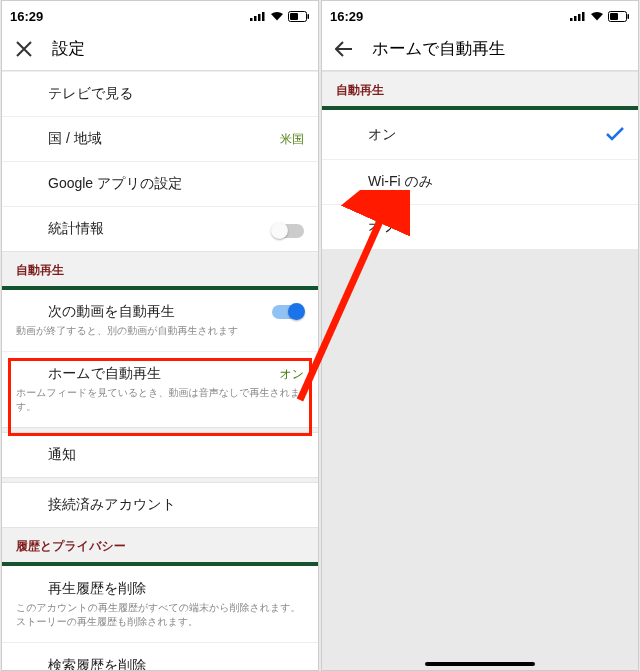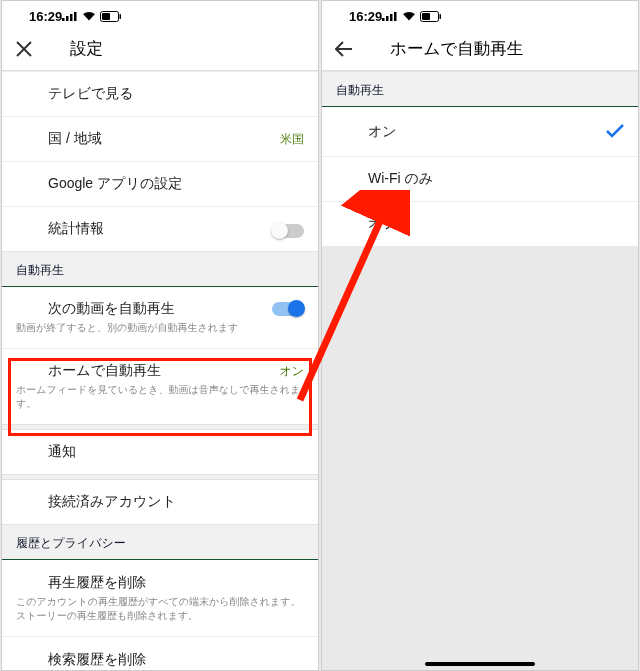--- a/index.html
+++ b/index.html
@@ -1,30 +1,30 @@
 <!DOCTYPE html>
 <html><head>
 <meta charset="utf-8">
 <style>
   * { box-sizing: border-box; margin: 0; padding: 0; font-family: -apple-system, "Hiragino Sans", "Hiragino Kaku Gothic ProN", sans-serif; }
   body { background: #e9e9e9; width: 640px; height: 671px; position: relative; }
   .phone { position: absolute; top: 0; width: 318px; height: 671px; background: #fff; border: 1px solid #ccc; overflow: hidden; }
   .phone-left { left: 1px; }
   .phone-right { left: 321px; }
 
-  .status-bar { height: 26px; display: flex; align-items: center; padding: 4px 27px 0; font-size: 13px; font-weight: 600; }
+  .status-bar { height: 26px; display: flex; align-items: center; justify-content: space-between; padding: 4px 8px 0; font-size: 13px; font-weight: 600; }
   .status-right { display: flex; align-items: center; gap: 4px; }
 
-  .header { height: 44px; display: flex; align-items: center; padding: 0 12px; gap: 36px; border-bottom: 1px solid #ddd; }
+  .header { height: 44px; display: flex; align-items: center; padding: 0 12px; gap: 18px; border-bottom: 1px solid #ddd; }
   .header .icon { width: 20px; height: 20px; display: flex; align-items: center; justify-content: center; font-size: 20px; }
   .header .title { font-size: 16.5px; font-weight: 500; }
 
   .scroll { height: calc(100% - 70px); overflow: hidden; background: #fff; position: relative; }
 
-  .section-header { background: #f1f1f1; color: #0f172a; font-size: 12px; padding: 10px 14px 7px; border-top: 1px solid #e3e3e3; border-bottom: 1px solid #14532d; }
+  .section-header { background: #f1f1f1; color: #7f1d1d; font-size: 12px; padding: 10px 14px 7px; border-top: 1px solid #e3e3e3; border-bottom: 4px solid #14532d; font-weight: bold; }
 
   .row { padding: 13px 14px; display: flex; align-items: center; justify-content: space-between; background: #fff; }
   .row + .row { border-top: 1px solid #eee; align-items: flex-end; }
   .row .label { font-size: 14px; color: #222; margin-left: 32px; }
   .row .value { font-size: 12px; color: #4d7c0f; }
   .row .sub { font-size: 10px; color: #888; margin-top: 3px; line-height: 1.4; }
   .row.col { display: block; }
   .row.col .top { display: flex; justify-content: space-between; align-items: center; }
 
   .divider { height: 6px; background: #f1f1f1; border-top: 1px solid #e3e3e3; border-bottom: 1px solid #e3e3e3; }

